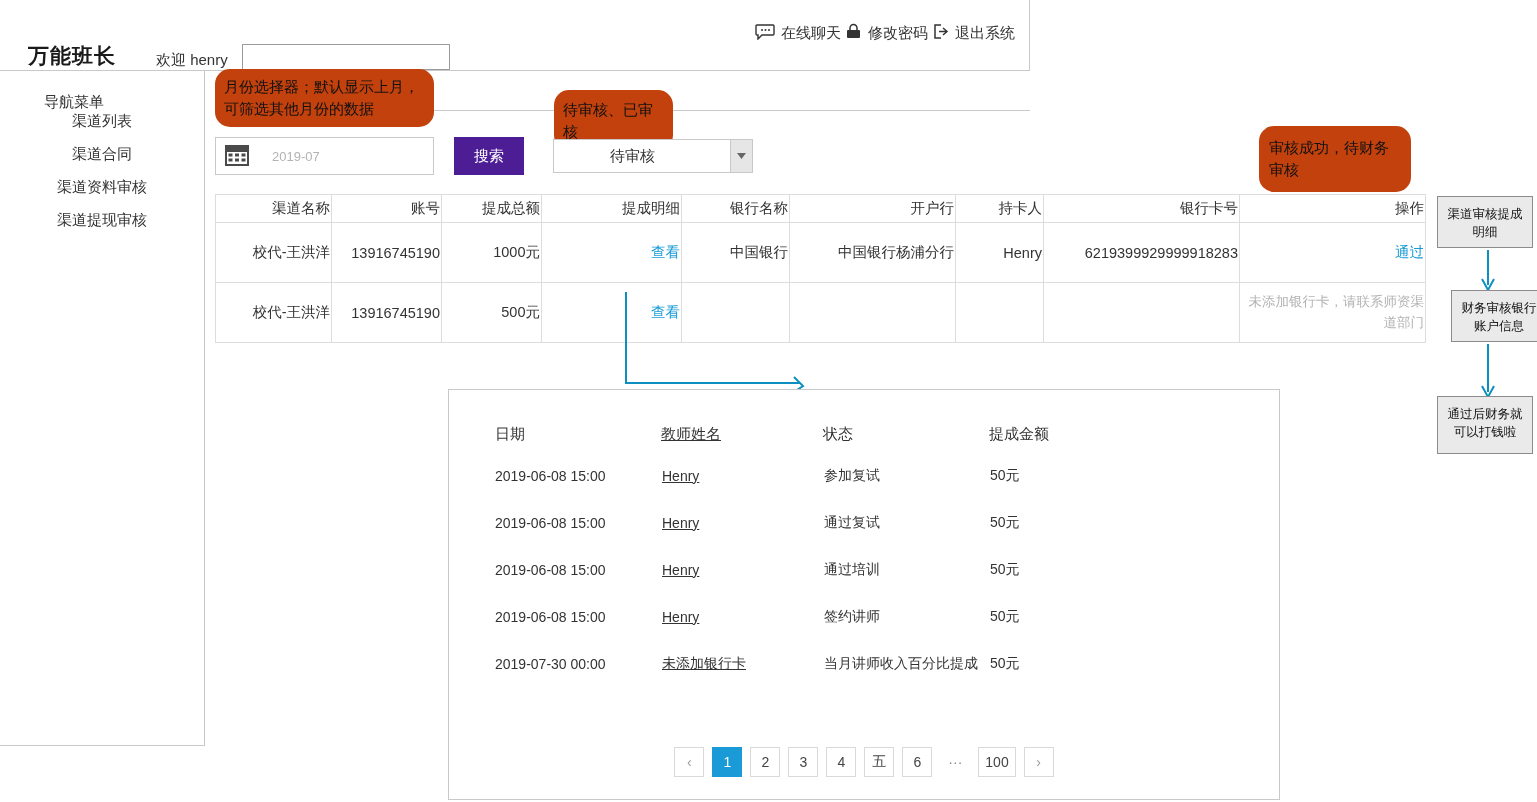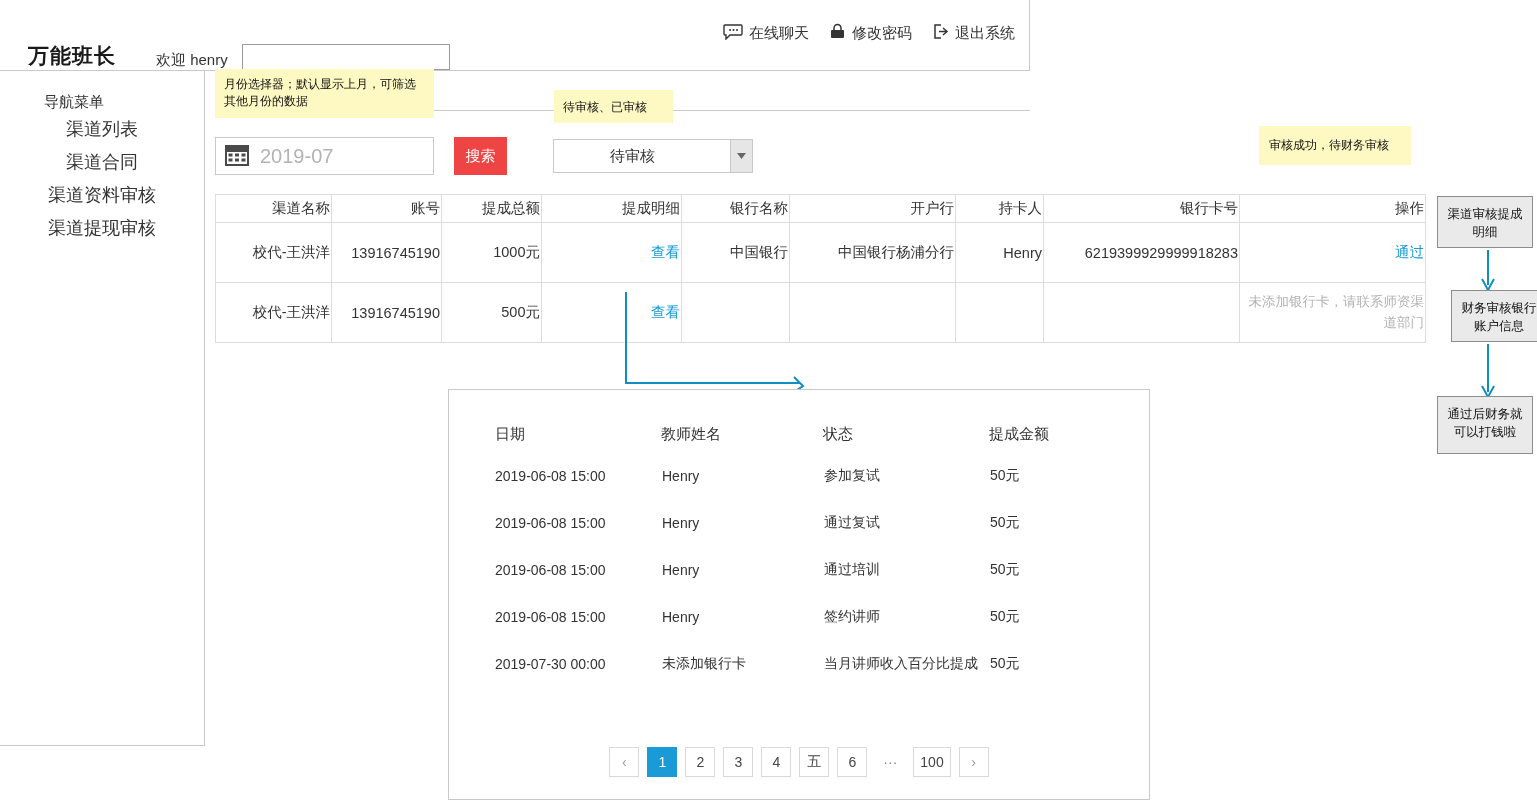--- a/index.html
+++ b/index.html
@@ -46,21 +46,21 @@
     height: 26px;
     border: 1px solid #9b9b9b;
     background: #fff;
   }
   #header-actions {
     position: absolute;
     right: 14px;
     top: 23px;
     display: flex;
     align-items: center;
-    gap: 20px;
+    gap: 4px;
     font-size: 15px;
     color: #333;
   }
   .hdr-action { display: flex; align-items: center; gap: 6px; cursor: pointer; }
   .hdr-ico { display: inline-block; }
 
   
   #sidebar {
     position: absolute;
     left: 0; top: 71px;
@@ -82,35 +82,35 @@
     background: #f8c517;
     display: flex;
     align-items: center;
     justify-content: center;
     font-size: 15px;
     color: #1a1a1a;
   }
   .nav-item {
     height: 33px;
     display: flex;
-    align-items: center;
     justify-content: center;
-    font-size: 18px;
+    font-size: 15px;
     color: #333;
     cursor: pointer;
   }
 
   
   .callout {
     position: absolute;
-    background: #fef9c3;
+    background: #c2410c;
     color: #111;
-    font-size: 12px;
+    font-size: 15px;
     line-height: 1.45;
     padding: 7px 9px;
+    border-radius: 15px;
   }
   #callout-month { left: 215px; top: 69px; width: 219px; }
   #callout-status { left: 554px; top: 90px; width: 119px; text-align: left; padding-top: 9px; }
   #callout-pass { left: 1259px; top: 126px; width: 152px; padding: 11px 10px; }
 
   
   #content-rule {
     position: absolute;
     left: 215px; top: 110px;
     width: 815px;
@@ -122,29 +122,29 @@
     position: absolute;
     left: 215px; top: 137px;
     width: 219px; height: 38px;
     border: 1px solid #c9c9c9;
     background: #fff;
     display: flex;
     align-items: center;
   }
   #cal-icon { margin-left: 8px; }
   #date-value {
-    margin-left: 10px;
+    margin-left: 22px;
     color: #b3b3b3;
-    font-size: 20px;
+    font-size: 13px;
   }
   #search-btn {
     position: absolute;
     left: 454px; top: 137px;
-    width: 53px; height: 38px;
-    background: #ef4444;
+    width: 70px; height: 38px;
+    background: #4c1d95;
     color: #fff;
     border: none;
     font-size: 15px;
     font-family: "Liberation Sans", sans-serif;
     cursor: pointer;
   }
   #status-select {
     position: absolute;
     left: 553px; top: 139px;
     width: 200px; height: 34px;
@@ -185,21 +185,21 @@
   .link { color: #1a9bd7; cursor: pointer; }
   .muted { color: #b3b3b3; font-size: 13.5px; line-height: 1.5; }
 
   
   #connector { position: absolute; left: 0; top: 0; width: 1537px; height: 802px; pointer-events: none; }
 
   
   #detail-panel {
     position: absolute;
     left: 448px; top: 389px;
-    width: 702px; height: 411px;
+    width: 832px; height: 411px;
     border: 1px solid #c9c9c9;
     background: #fff;
   }
   #detail-table {
     width: 100%;
     border-collapse: collapse;
     margin-top: 26px;
   }
   #detail-table th {
     text-align: left;
@@ -209,21 +209,21 @@
     padding: 0 0 0 0;
     height: 36px;
   }
   #detail-table td {
     text-align: left;
     font-size: 14px;
     color: #333;
     height: 47px;
   }
   #detail-table th:nth-child(1), #detail-table td:nth-child(1) { padding-left: 46px; width: 212px; }
-  #detail-table th:nth-child(2), #detail-table td:nth-child(2) { width: 162px; }
+  #detail-table th:nth-child(2), #detail-table td:nth-child(2) { width: 162px; text-decoration: underline; }
   #detail-table th:nth-child(3), #detail-table td:nth-child(3) { width: 166px; }
 
   #pagination {
     position: absolute;
     left: 0; bottom: 22px;
     width: 100%;
     display: flex;
     justify-content: center;
     align-items: center;
     gap: 8px;

